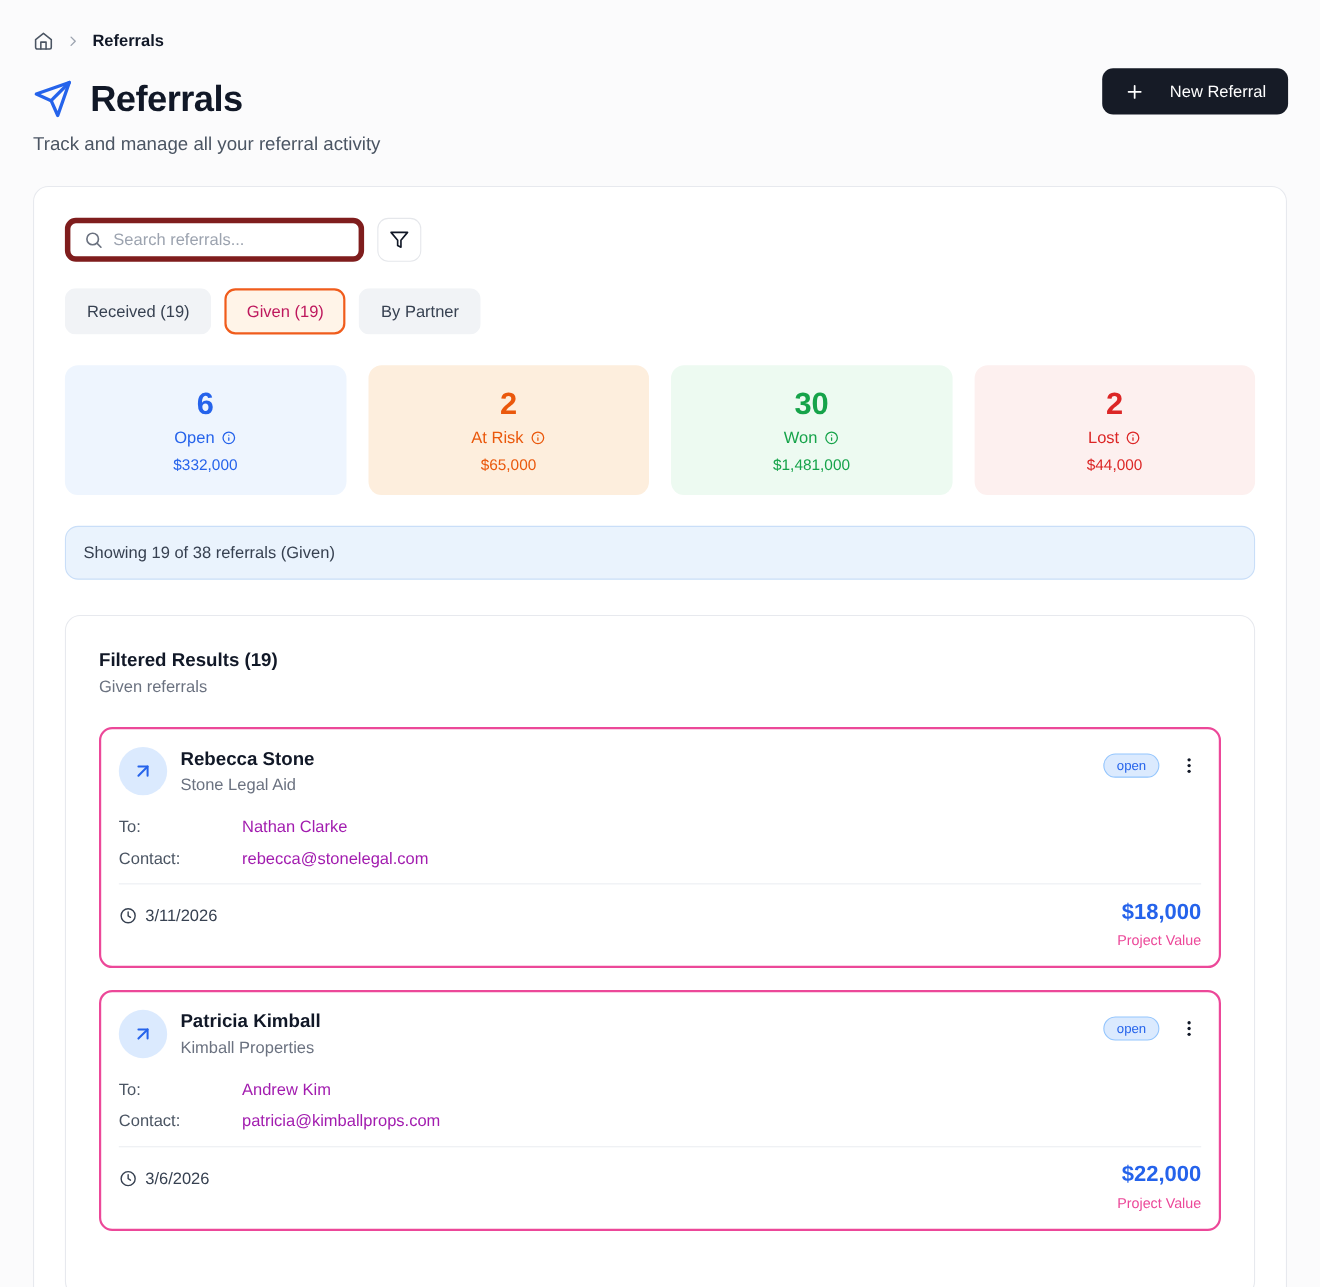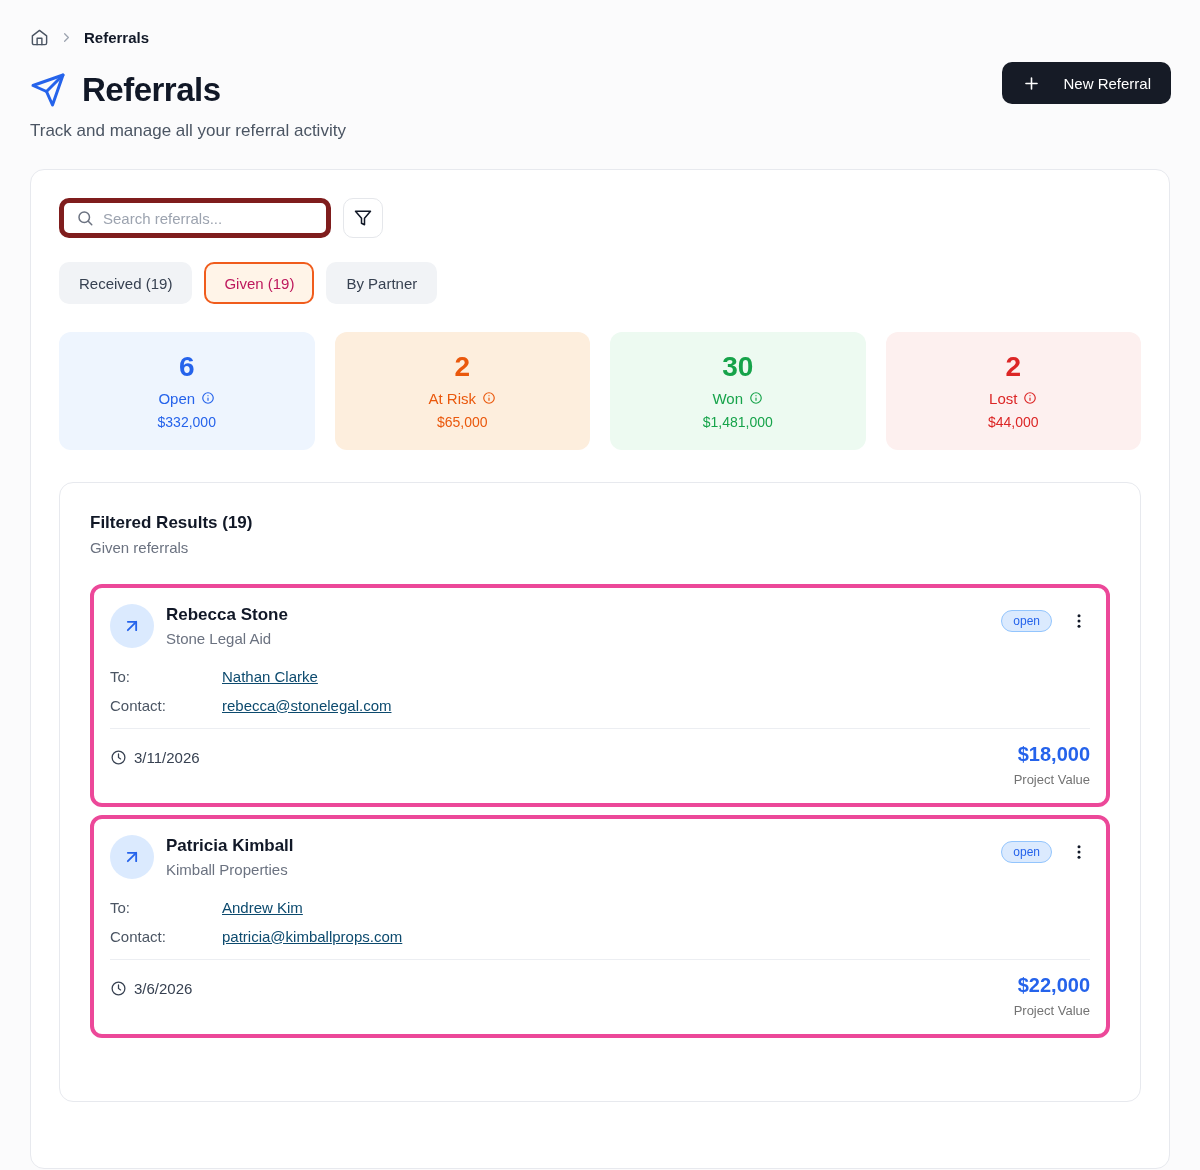--- a/index.html
+++ b/index.html
@@ -79,48 +79,48 @@
 
   
   .results-card {
     margin-top: 32px; background: #fff; border: 1px solid #e7e9ee;
     border-radius: 14px; padding: 30px; min-height: 620px;
   }
   .results-title { font-size: 17px; font-weight: 700; color: #111827; margin-bottom: 6px; }
   .results-sub { font-size: 15px; color: #6b7280; margin-bottom: 28px; }
 
   
-  .ref-card { border: 4px solid #ec4899; border-radius: 12px; padding: 16px; margin-bottom: 8px; background: #fff; }
+  .ref-card { border: 2px solid #ec4899; border-radius: 12px; padding: 16px; margin-bottom: 20px; background: #fff; }
   .ref-top { display: flex; align-items: flex-start; }
   .avatar {
     width: 44px; height: 44px; border-radius: 50%; background: #dbeafe;
     display: flex; align-items: center; justify-content: center; flex-shrink: 0;
   }
   .ref-id { margin-left: 12px; padding-top: 1px; }
   .ref-name { font-size: 17px; font-weight: 700; color: #111827; }
   .ref-company { font-size: 15px; color: #6b7280; margin-top: 5px; }
   .ref-right { margin-left: auto; display: flex; align-items: center; gap: 16px; padding-top: 6px; }
   .status-badge {
     font-size: 12px; font-weight: 500; color: #2563eb; background: #dbeafe;
     border: 1px solid #93c5fd; border-radius: 999px; padding: 3px 11px; line-height: 1.2;
   }
   .kebab { background: none; border: none; cursor: pointer; display: flex; padding: 2px; }
   .ref-rows { margin: 20px 0 0 0; }
   .ref-row { display: flex; margin-bottom: 12px; font-size: 15px; }
   .ref-row .rlabel { width: 112px; color: #4b5563; }
-  .ref-row .rvalue { color: #0c4a6e; font-weight: 500; text-decoration: underline; }
+  .ref-row .rvalue { color: #a21caf; font-weight: 500; }
   .ref-row .rvalue.plain { font-weight: 400; }
   .ref-footer {
     border-top: 1px solid #eceef2; margin-top: 14px; padding-top: 14px;
     display: flex; justify-content: space-between; align-items: flex-start;
   }
   .ref-date { display: flex; align-items: center; gap: 7px; font-size: 15px; color: #374151; padding-top: 6px; }
   .ref-value-block { text-align: right; }
   .ref-value { font-size: 20px; font-weight: 700; color: #2563eb; }
-  .ref-value-label { font-size: 13px; color: #737373; margin-top: 6px; }
+  .ref-value-label { font-size: 13px; color: #ec4899; margin-top: 6px; }
 
   svg { display: block; }
 </style>
 </head>
 <body>
 
 <div class="page">
 
   <div class="breadcrumb">
     <span>
@@ -238,20 +238,21 @@
                 <circle cx="12" cy="12" r="9"></circle>
                 <path d="M12 16v-4"></path>
                 <path d="M12 8h.01"></path>
               </svg>
             </span>
           </div>
         <div class="value">$44,000</div>
       </div>
     </div>
 
+    <div class="banner">Showing 19 of 38 referrals (Given)</div>
 
     <div class="results-card">
       <div class="results-title">Filtered Results (19)</div>
       <div class="results-sub">Given referrals</div>
 
       <div class="ref-card">
         <div class="ref-top">
           <div class="avatar">
             <span>
               <svg width="20" height="20" viewBox="0 0 24 24" fill="none" stroke="#2563eb" stroke-width="2.2" stroke-linecap="round" stroke-linejoin="round">

